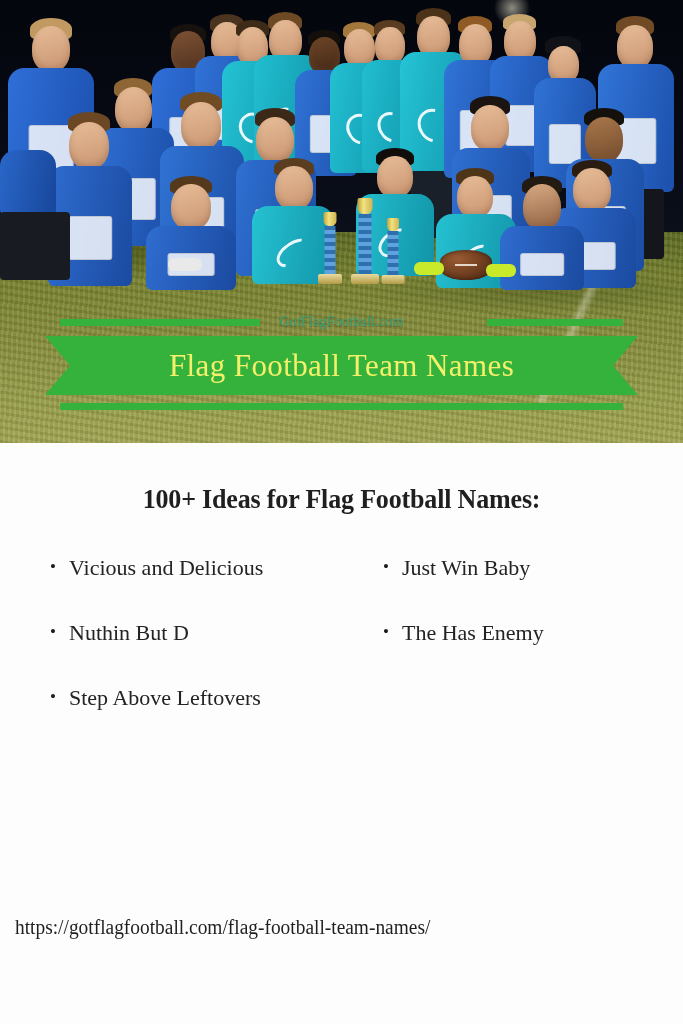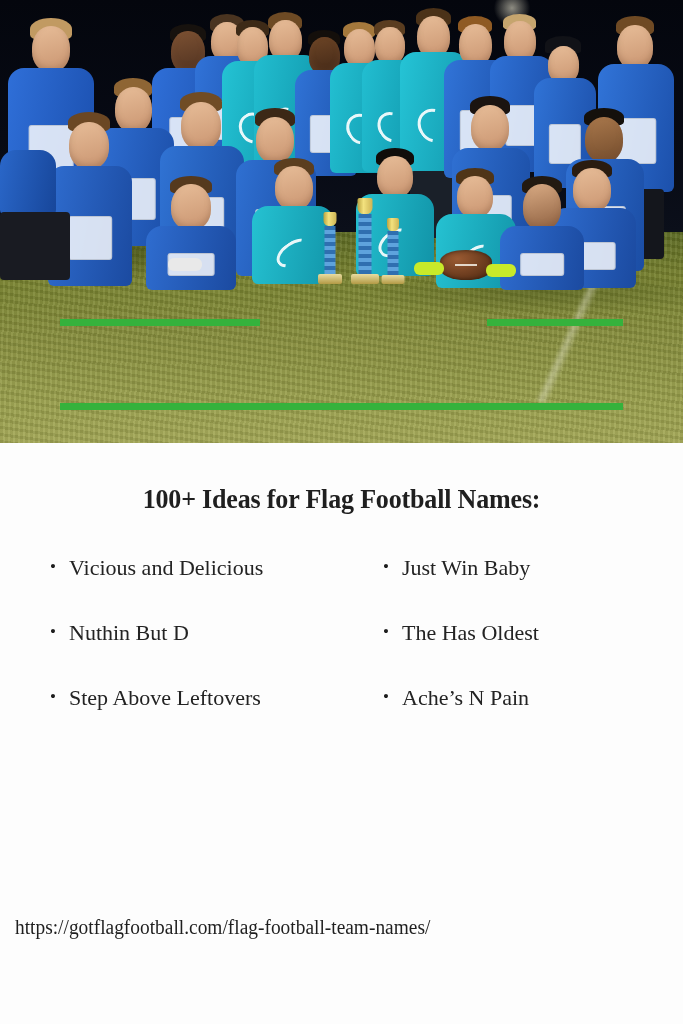--- a/index.html
+++ b/index.html
@@ -416,41 +416,44 @@
       <div class="tcol" style="top:13px; width:11px; height:44px;"></div>
       <div class="tbase" style="top:57px; width:23px; height:9px;"></div>
     </div>
 
     <div class="football" style="left:440px; top:250px; width:52px; height:30px;"></div>
     <div style="position:absolute; left:414px; top:262px; width:30px; height:13px; background:#c8ea2a; border-radius:6px;"></div>
     <div style="position:absolute; left:486px; top:264px; width:30px; height:13px; background:#c8ea2a; border-radius:6px;"></div>
     <div style="position:absolute; left:168px; top:258px; width:34px; height:13px; background:#e9e9e9; border-radius:6px;"></div>
   </div>
 
+  <div class="wm">GotFlagFootball.com</div>
   <div class="bar bar-l"></div>
   <div class="bar bar-r"></div>
   <div class="bar bar-b"></div>
 
+  <div class="ribbon">
+    <span class="ribbon-title">Flag Football Team Names</span>
+  </div>
 
   <div class="content">
     <div class="heading">100+ Ideas for Flag Football Names:</div>
 
     <div class="cols">
       <div class="col col-left">
         <ul>
           <li>Vicious and Delicious</li>
           <li>Nuthin But D</li>
           <li>Step Above Leftovers</li>
         </ul>
       </div>
       <div class="col col-right">
         <ul>
           <li>Just Win Baby</li>
-          <li>The Has Oldest</li>
-          <li>Ache’s N Pain</li>
+          <li>The Has Enemy</li>
         </ul>
       </div>
     </div>
 
     <div class="url">https://gotflagfootball.com/flag-football-team-names/</div>
   </div>
 
 </div>
 
 </body></html>

